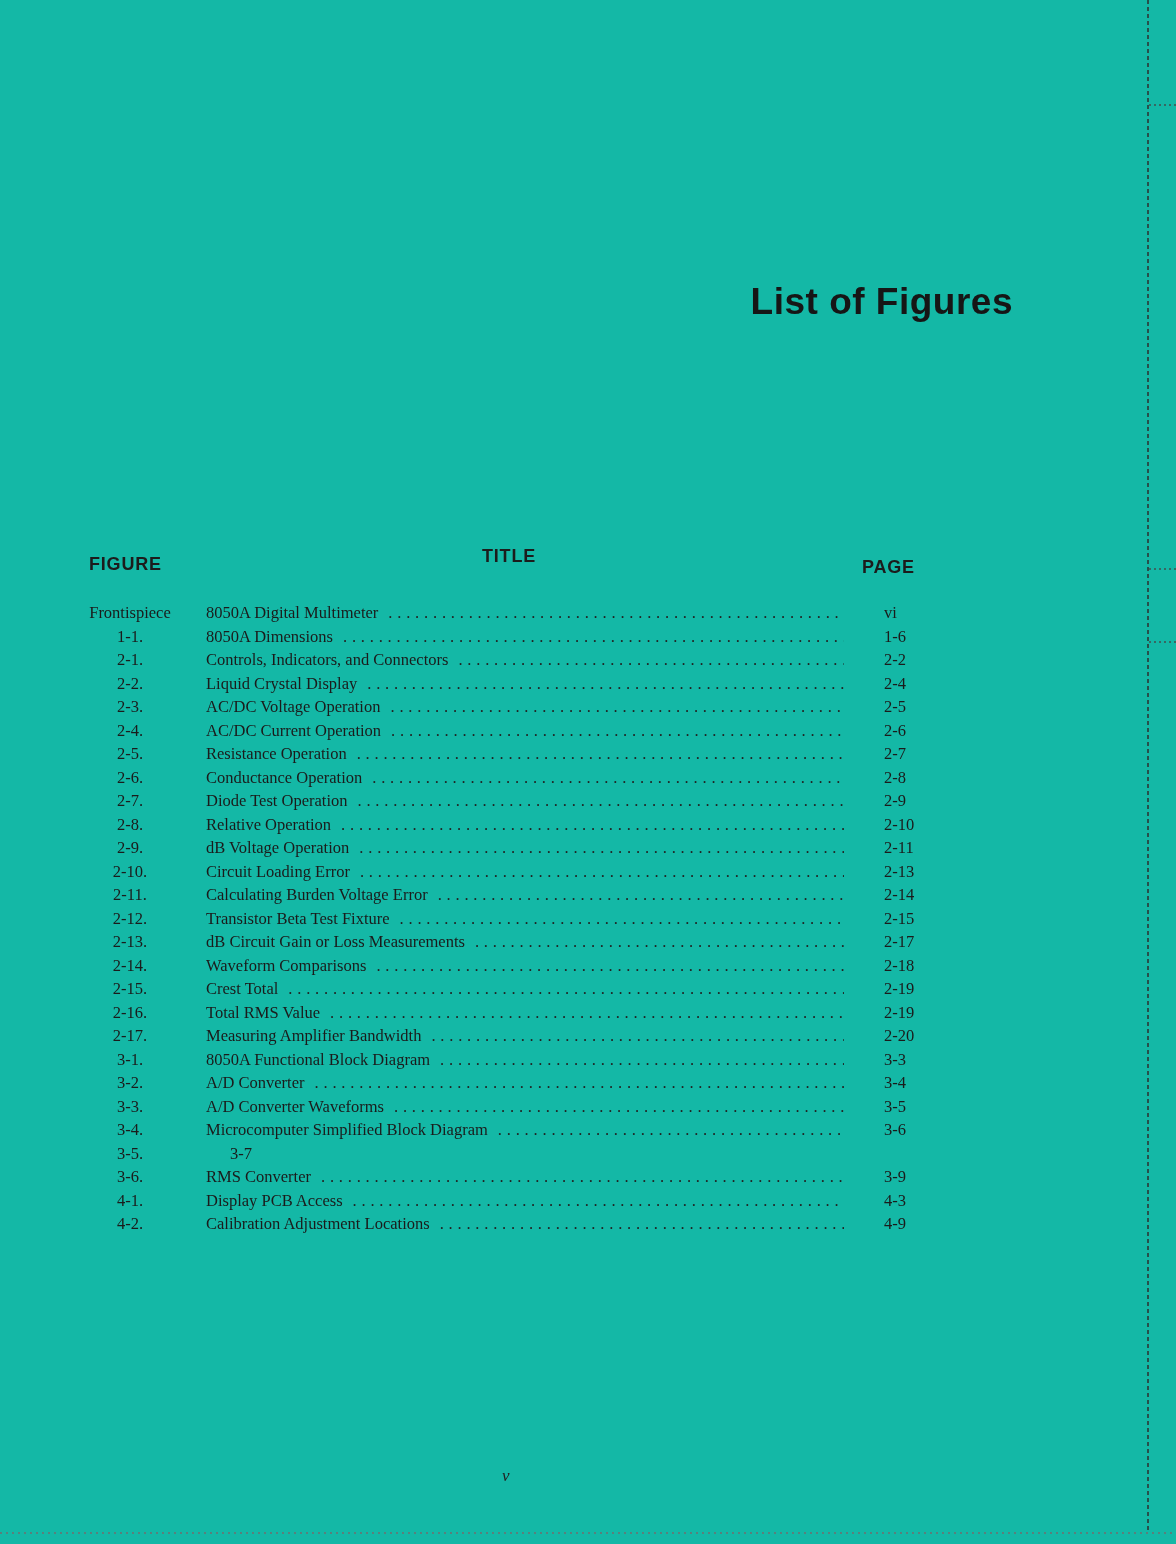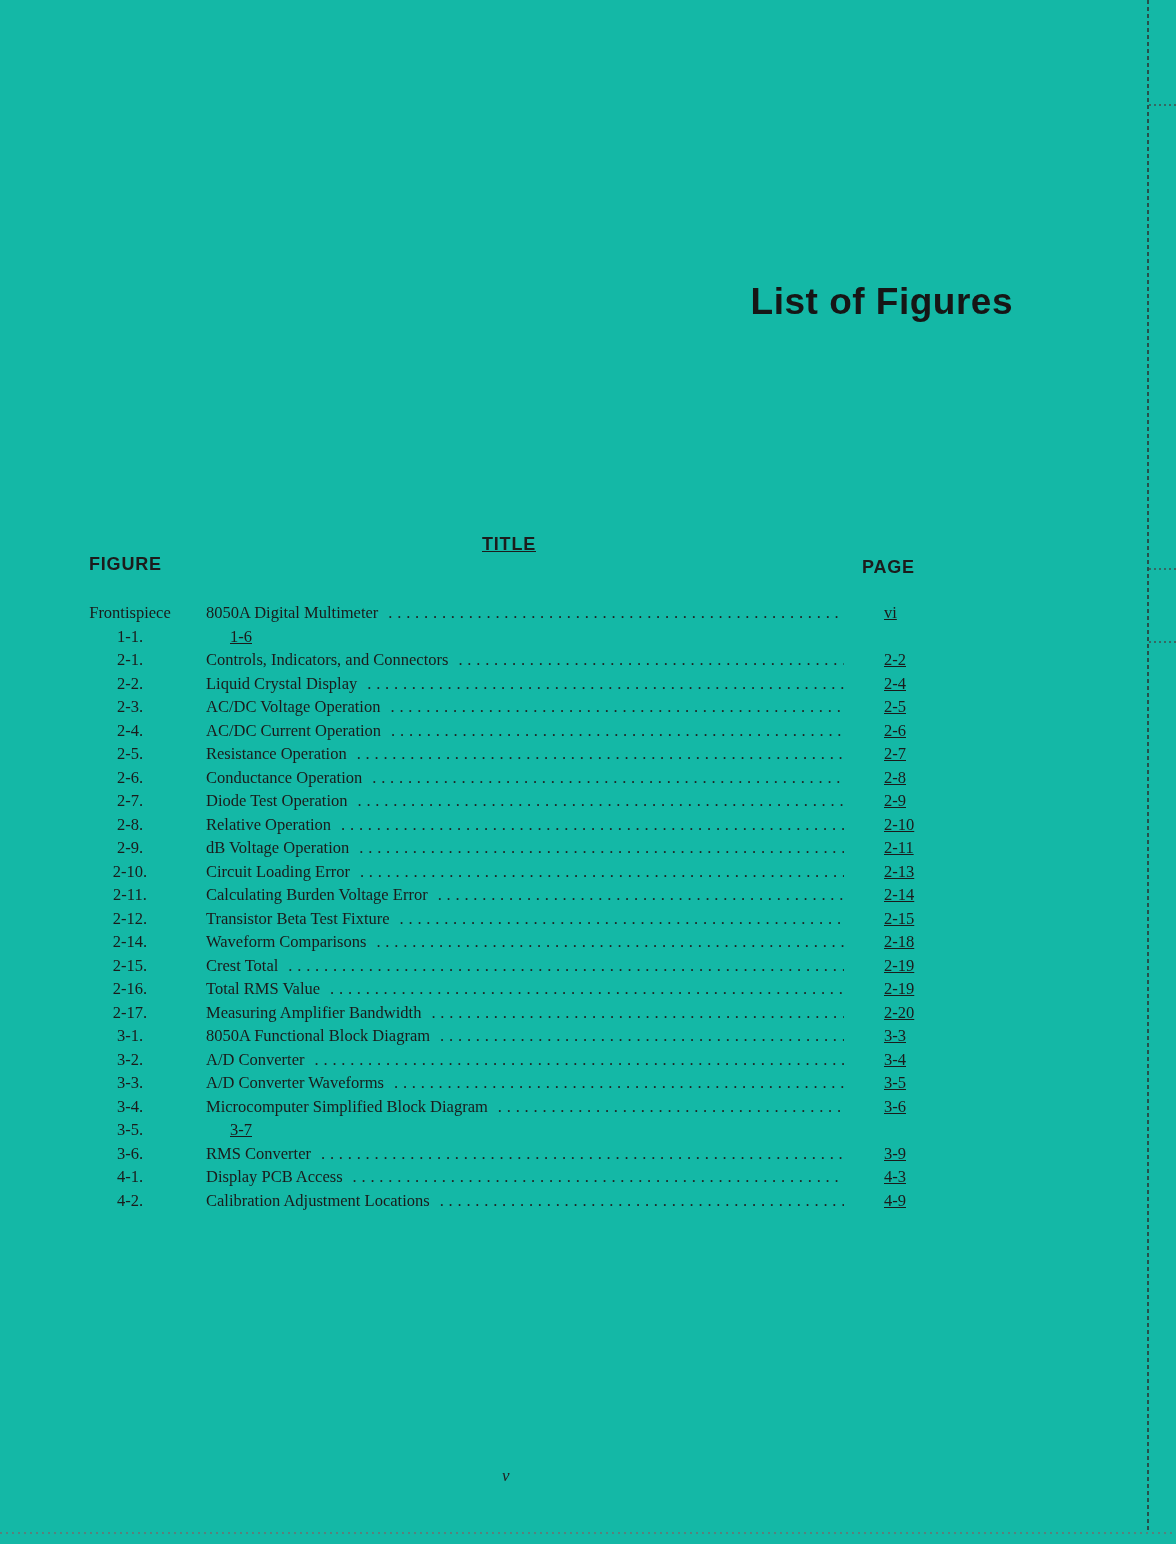--- a/index.html
+++ b/index.html
@@ -32,21 +32,21 @@
   .col-head {
     position: absolute;
     font-family: "Liberation Sans", sans-serif;
     font-weight: bold;
     font-size: 18px;
     letter-spacing: 0.8px;
     color: #1c1c1c;
     white-space: nowrap;
   }
   .col-head.figure { left: 89px;  top: 554px; }
-  .col-head.title  { left: 482px; top: 534px; text-decoration: underline; }
+  .col-head.title  { left: 482px; top: 546px; }
   .col-head.page   { left: 862px; top: 557px; }
 
   
   .toc {
     position: absolute;
     top: 601px;
     left: 70px;
     width: 862px;
   }
   .row {
@@ -79,21 +79,20 @@
   .leader::after {
     content: "..........................................................................................................................";
     letter-spacing: 4.8px;
     font-size: 16.5px;
   }
   .c-page {
     flex: 0 0 88px;
     padding-left: 40px;
     box-sizing: border-box;
     text-align: left;
-    text-decoration: underline;
   }
 
   
   .folio {
     position: absolute;
     left: 502px;
     top: 1466px;
     font-style: italic;
     font-size: 17px;
     color: #222;
@@ -146,20 +145,24 @@
     <span class="c-fig">Frontispiece</span>
     <span class="c-mid">
       <span class="c-title">8050A Digital Multimeter</span>
       <span class="leader"></span>
     </span>
     <span class="c-page">vi</span>
   </div>
 
   <div class="row">
     <span class="c-fig">1-1.</span>
+    <span class="c-mid">
+      <span class="c-title">8050A Dimensions</span>
+      <span class="leader"></span>
+    </span>
     <span class="c-page">1-6</span>
   </div>
 
   <div class="row">
     <span class="c-fig">2-1.</span>
     <span class="c-mid">
       <span class="c-title">Controls, Indicators, and Connectors</span>
       <span class="leader"></span>
     </span>
     <span class="c-page">2-2</span>
@@ -257,20 +260,28 @@
 
   <div class="row">
     <span class="c-fig">2-12.</span>
     <span class="c-mid">
       <span class="c-title">Transistor Beta Test Fixture</span>
       <span class="leader"></span>
     </span>
     <span class="c-page">2-15</span>
   </div>
 
+  <div class="row">
+    <span class="c-fig">2-13.</span>
+    <span class="c-mid">
+      <span class="c-title">dB Circuit Gain or Loss Measurements</span>
+      <span class="leader"></span>
+    </span>
+    <span class="c-page">2-17</span>
+  </div>
 
   <div class="row">
     <span class="c-fig">2-14.</span>
     <span class="c-mid">
       <span class="c-title">Waveform Comparisons</span>
       <span class="leader"></span>
     </span>
     <span class="c-page">2-18</span>
   </div>
 

